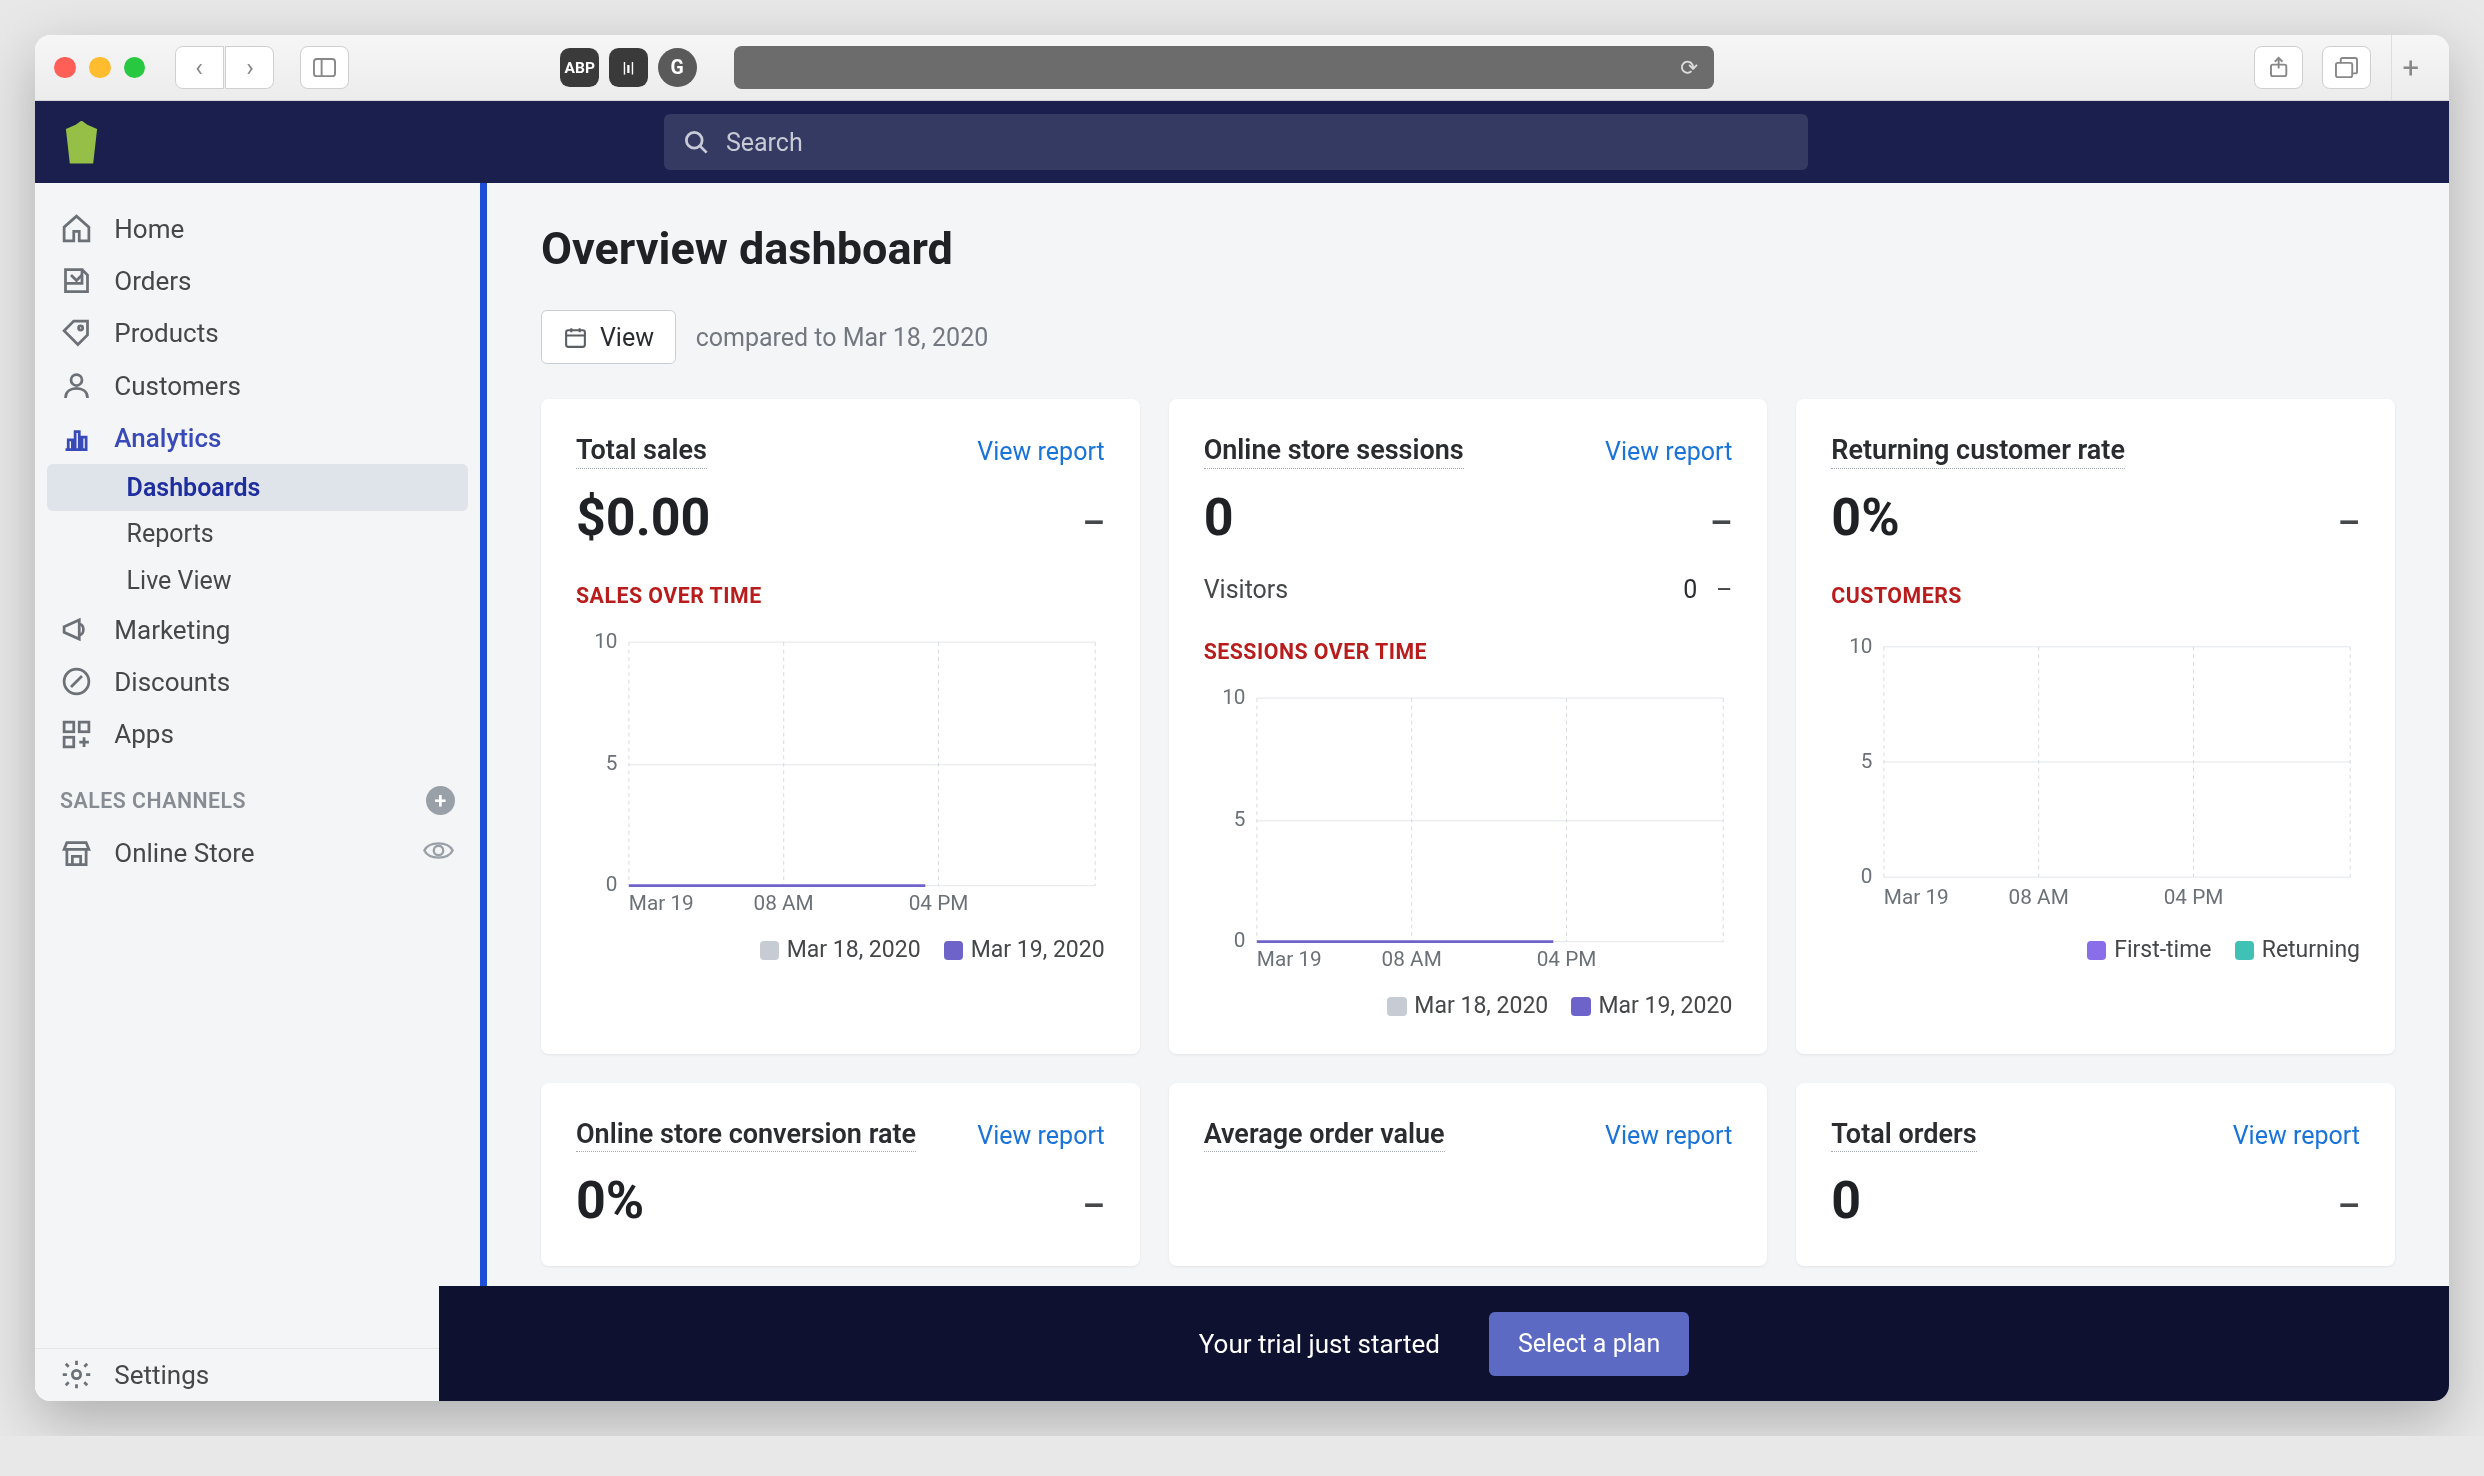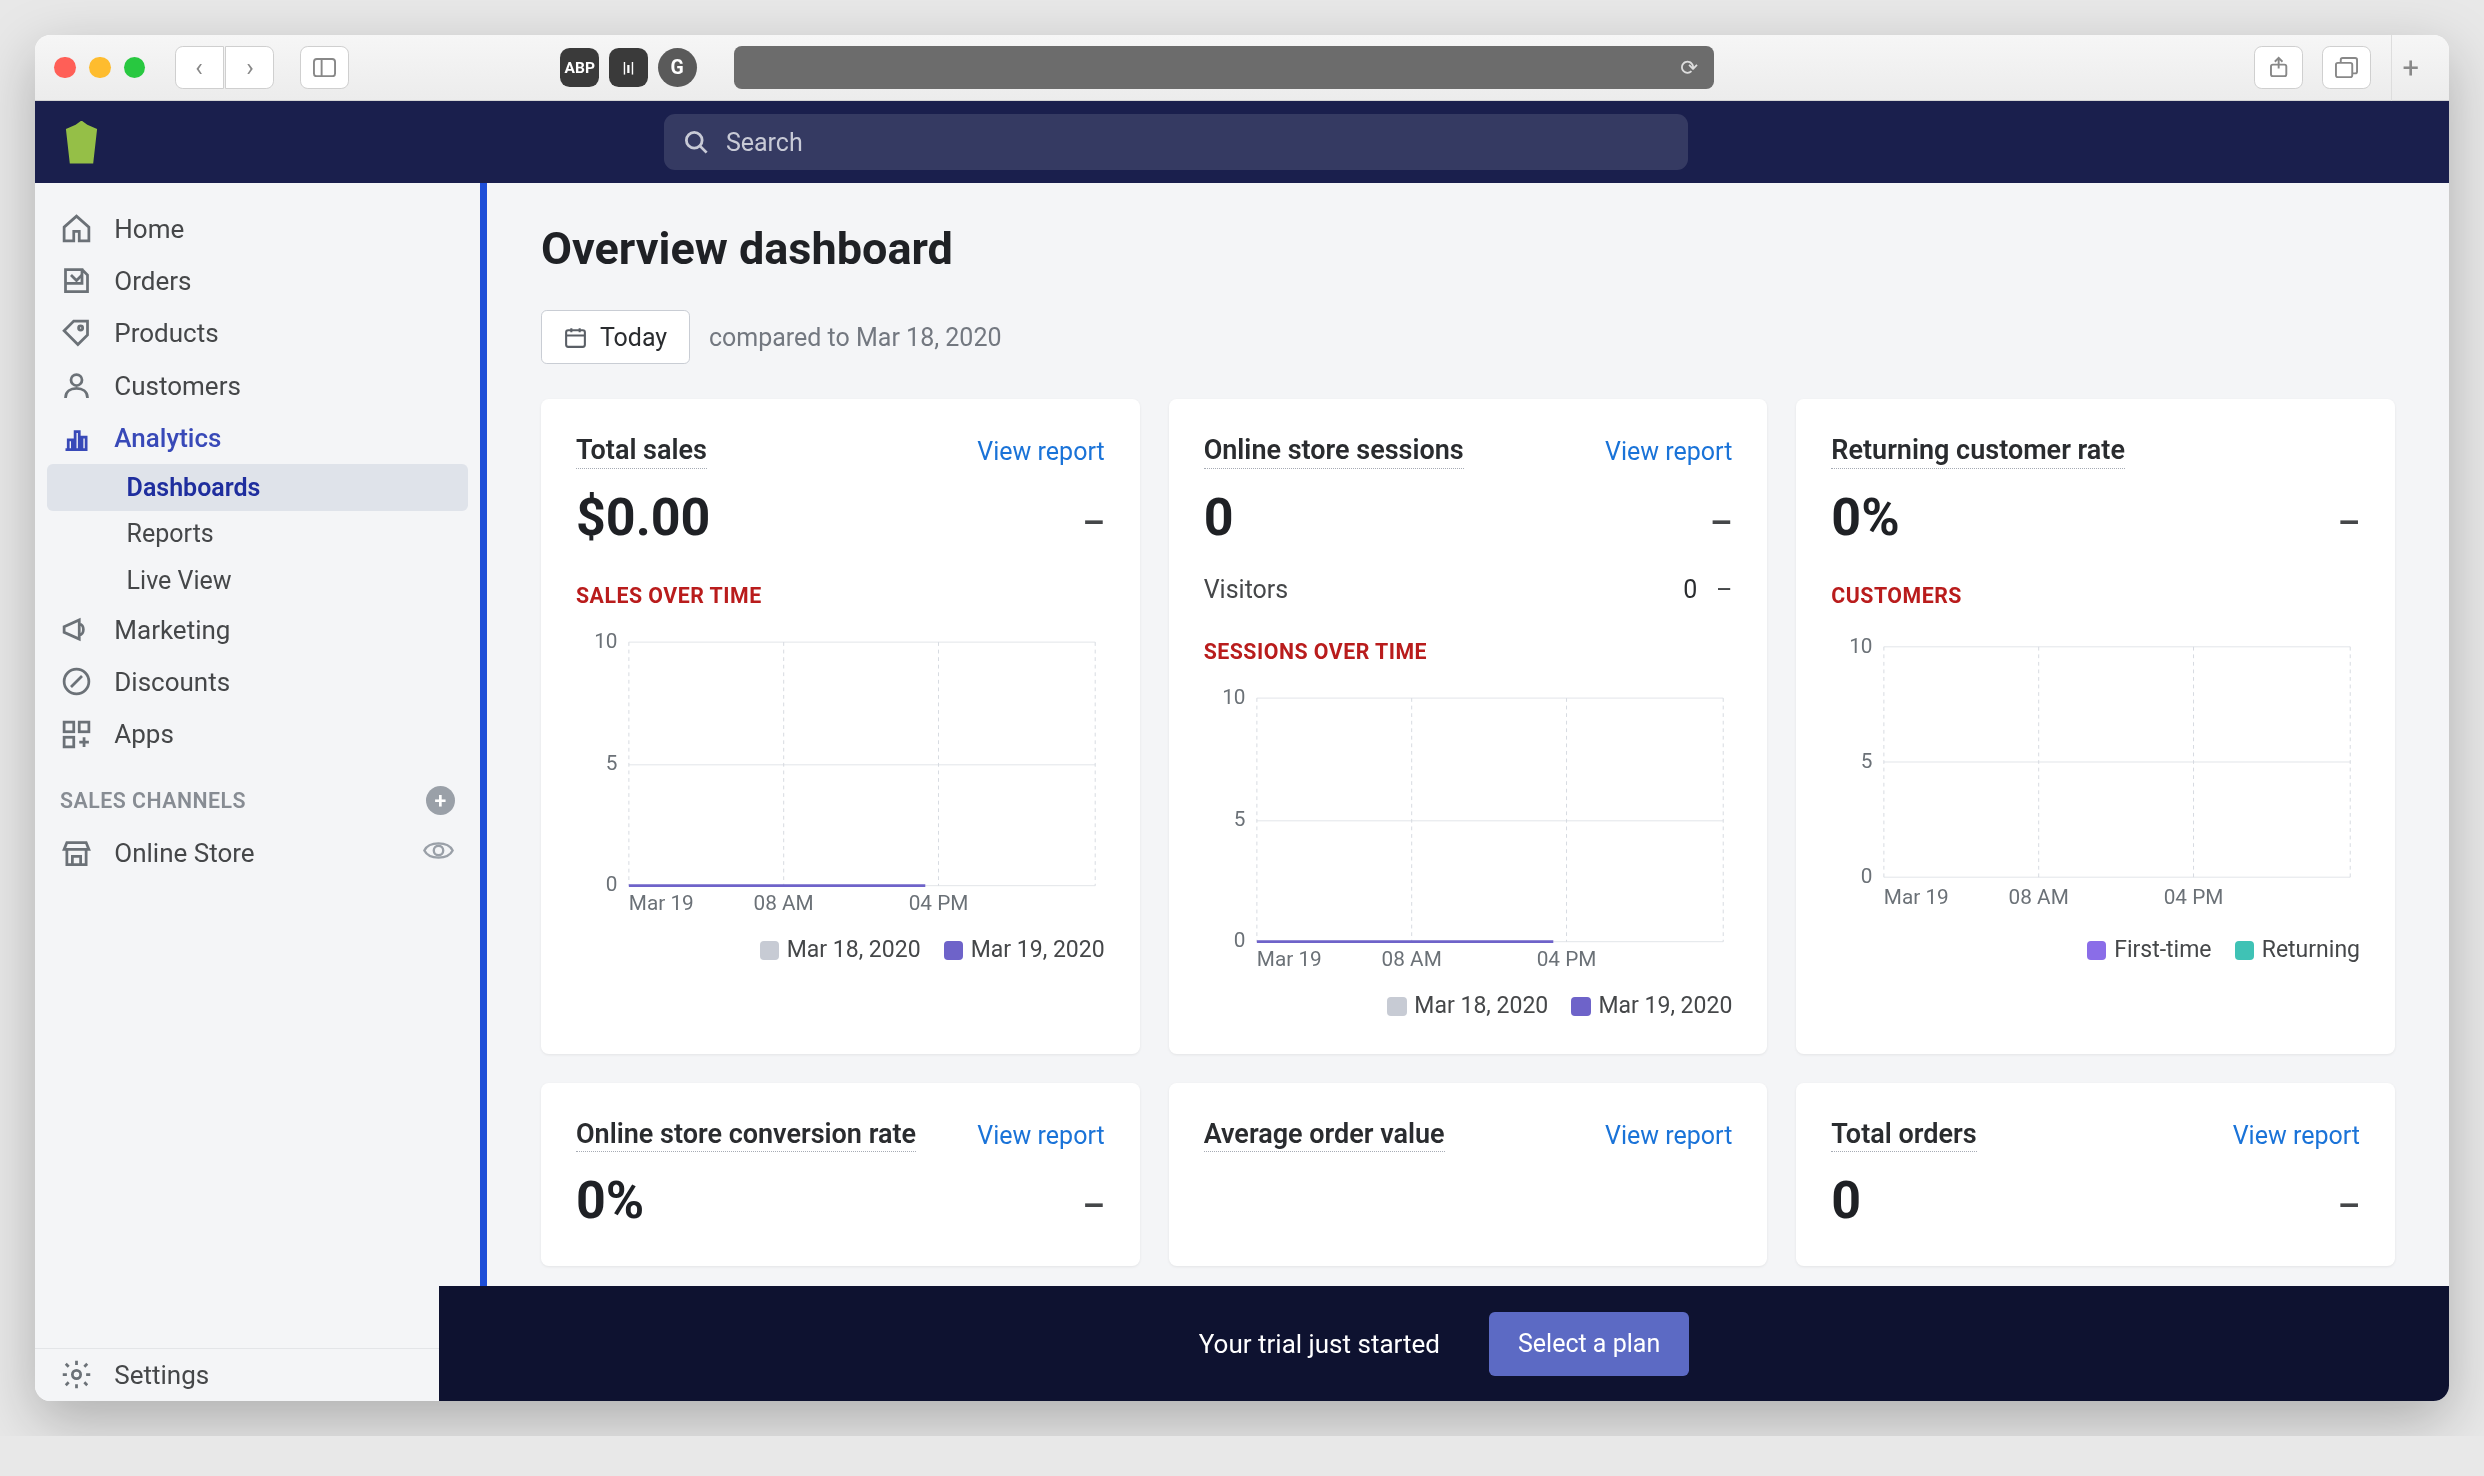--- a/index.html
+++ b/index.html
@@ -20,21 +20,21 @@
 .ext-icons .pill { width:39px; height:39px; background:#3a3a3a; border-radius:9.7px; color:#fff; display:flex; align-items:center; justify-content:center; font-size:15.5px; font-weight:bold; }
 .ext-icons .circle { width:39px; height:39px; background:#5a5a5a; border-radius:50%; color:#fff; display:flex; align-items:center; justify-content:center; font-size:19.4px; font-weight:bold; }
 .urlbar { flex:1; height:43px; background:#6c6c6c; border-radius:7.8px; margin:0 19.4px; display:flex; align-items:center; justify-content:flex-end; padding:0 15.5px; max-width:980px; }
 .urlbar-reload { color:#ddd; font-size:21.3px; }
 .tb-right { margin-left:auto; display:flex; gap:11.6px; align-items:center; }
 .plus-btn { width:39px; height:66px; display:flex; align-items:center; justify-content:center; color:#888; font-size:29px; border-left:1px solid #ddd; margin-left:7.8px; }
 
 
 .app-header { height:82px; background:#1a1f4d; display:flex; align-items:center; padding:0 27px; }
 .logo { width:39px; height:43px; background:#95bf47; clip-path:polygon(20% 100%, 10% 20%, 35% 10%, 50% 0%, 65% 10%, 90% 20%, 80% 100%); }
-.search-wrap { margin-left:563px; width:1024px; height:56px; background:rgba(255,255,255,0.12); border-radius:11px; display:flex; align-items:center; padding:0 19.4px; gap:15.5px; }
+.search-wrap { margin-left:563px; width:1144px; height:56px; background:rgba(255,255,255,0.12); border-radius:6px; display:flex; align-items:center; padding:0 19.4px; gap:15.5px; }
 .search-wrap svg { width:27px; height:27px; fill:#c8cad6; }
 .search-wrap input { flex:1; background:transparent; border:none; outline:none; color:#c8cad6; font-size:25px; }
 .search-wrap input::placeholder { color:#c8cad6; }
 
 
 .app-body { flex:1; display:flex; min-height:0; position:relative; }
 
 
 .sidebar { width:452px; background:#f4f5f7; border-right:7px solid #1d4ed8; display:flex; flex-direction:column; padding-top:19.4px; }
 .nav-item { display:flex; align-items:center; gap:21.3px; padding:9.7px 25px; font-size:26px; color:#454749; cursor:pointer; }
@@ -229,21 +229,21 @@
     </div>
 
     <div class="main">
       <h1 class="page-title">Overview dashboard</h1>
       <div class="filter-row">
         <button class="date-btn">
           <svg viewBox="0 0 24 24">
               <rect x="3" y="5" width="18" height="16" rx="2"></rect>
               <path d="M3 10 H21 M8 3 V7 M16 3 V7"></path>
             </svg>
-          <span>Today</span>
+          <span>View</span>
         </button>
         <span class="compare-text">compared to Mar 18, 2020</span>
       </div>
 
       <div class="cards">
 
         <div class="card">
           <div class="card-head">
             <span class="metric-label">Total sales</span>
             <span class="view-report">View report</span>

